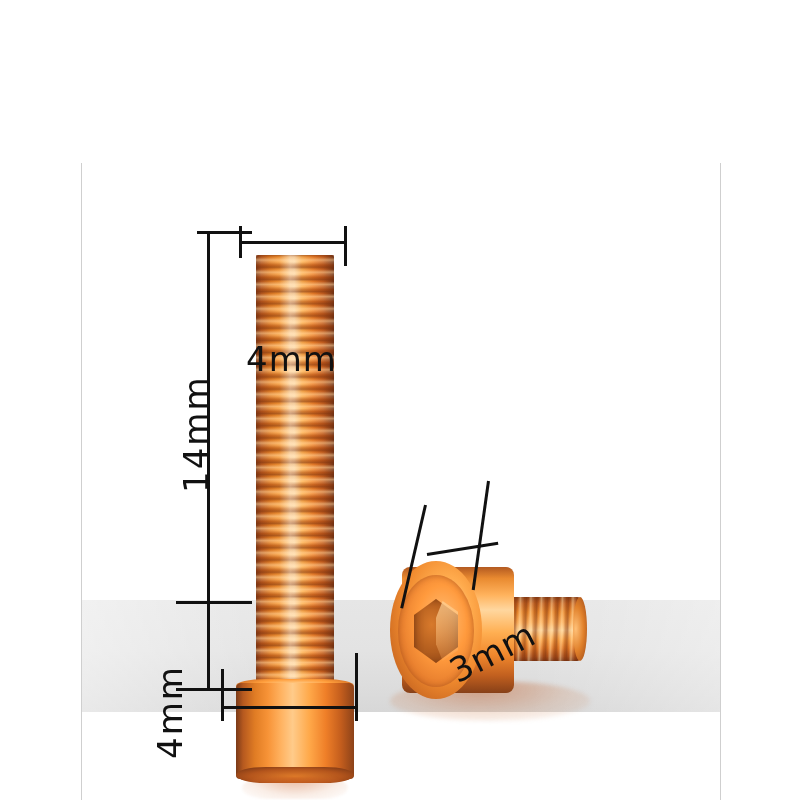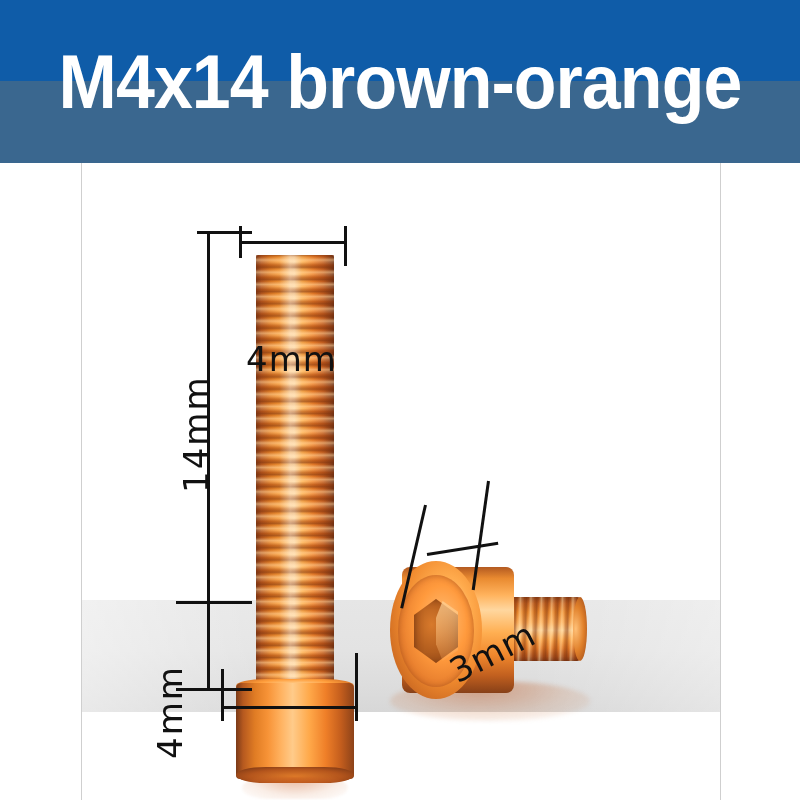--- a/index.html
+++ b/index.html
@@ -109,25 +109,20 @@
   .lbl-4mm-left{left:150px;top:596px;font-size:34px;letter-spacing:2px;
     transform:rotate(-90deg);transform-origin:left top;}
   .lbl-3mm{left:443px;top:492px;font-size:34px;letter-spacing:1px;
     transform:rotate(-27deg);transform-origin:left top;}
 </style>
 </head>
 <body>
 
 <div id="stage">
 
-  <div class="banner">
-    <div class="banner-top"></div>
-    <div class="banner-bottom"></div>
-    <div class="banner-title">M4x14 brown-orange</div>
-  </div>
 
   <div class="plate">
 
     <div class="vline l"></div>
     <div class="vline r"></div>
 
     <div class="surface"></div>
     <div class="surface-shade"></div>
 
     <div class="bolt1">

